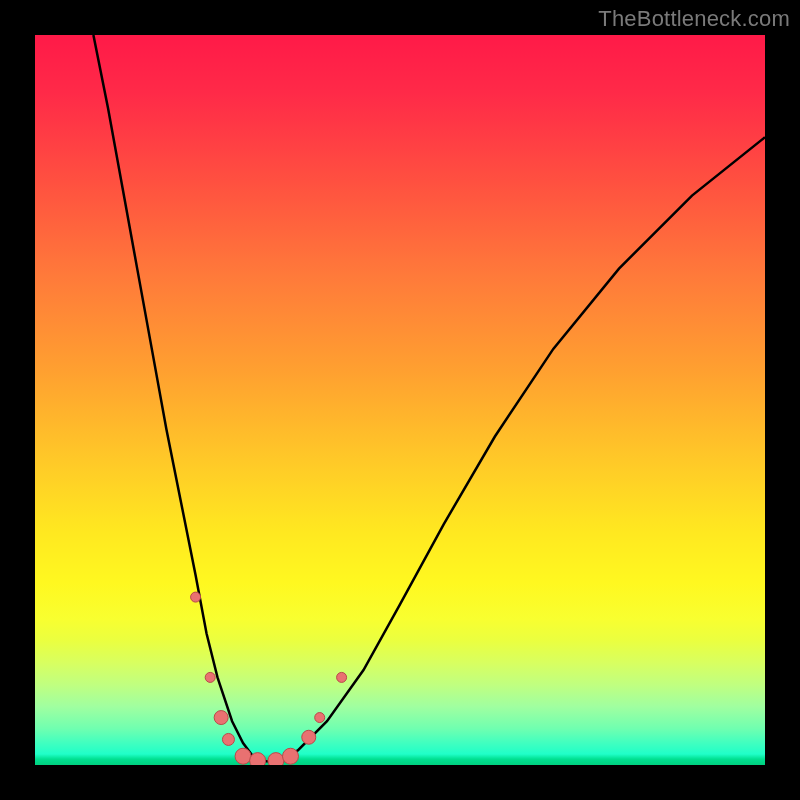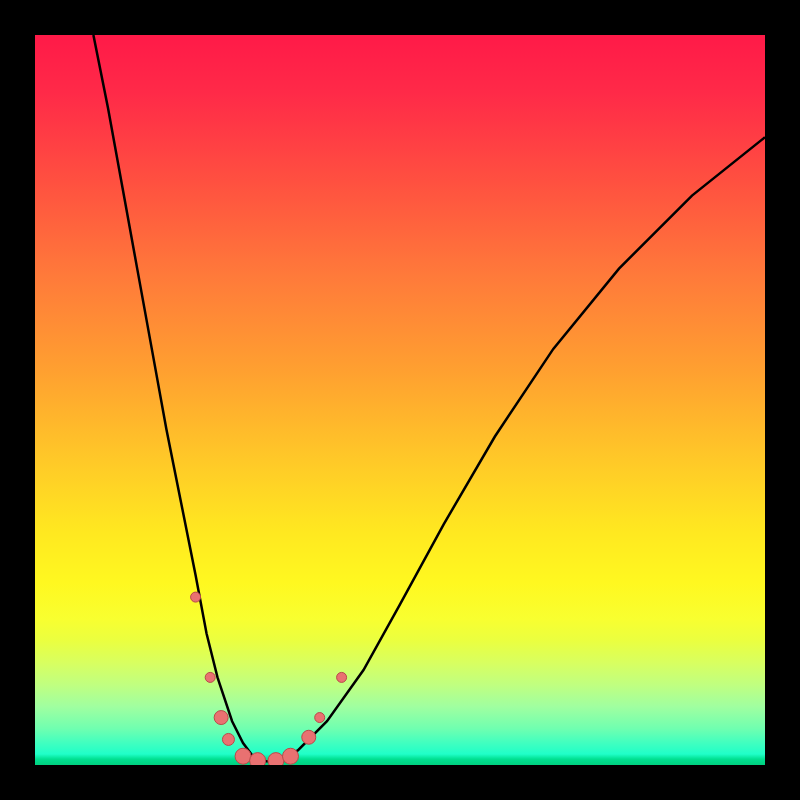--- a/index.html
+++ b/index.html
@@ -69,20 +69,21 @@
     top: 0;
     left: 0;
     width: 100%;
     height: 100%;
   }
 </style>
 </head>
 <body>
 
 <div class="frame">
+  <div class="watermark">TheBottleneck.com</div>
   <div class="plot-area">
     <div class="gradient"></div>
     <svg class="curve" viewBox="0 0 730 730" preserveAspectRatio="none">
       <path id="curve-path" fill="none" stroke="#000000" stroke-width="2.5" d="M58.40 0.00 L73.00 73.00 L87.60 153.30 L102.20 233.60 L116.80 313.90 L131.40 394.20 L146.00 467.20 L160.60 540.20 L171.55 598.60 L182.50 642.40 L197.10 686.20 L208.05 708.10 L219.00 722.70 L229.95 726.35 L240.90 726.35 L262.80 715.40 L292.00 686.20 L328.50 635.10 L365.00 569.40 L408.80 489.10 L459.90 401.50 L518.30 313.90 L584.00 233.60 L657.00 160.60 L730.00 102.20"></path>
       <g id="markers">
           <circle cx="160.60" cy="562.10" r="5" fill="#e97171" stroke="#b84a4a" stroke-width="1"></circle>
           <circle cx="175.20" cy="642.40" r="5" fill="#e97171" stroke="#b84a4a" stroke-width="1"></circle>
           <circle cx="186.15" cy="682.55" r="7" fill="#e97171" stroke="#b84a4a" stroke-width="1"></circle>
           <circle cx="193.45" cy="704.45" r="6" fill="#e97171" stroke="#b84a4a" stroke-width="1"></circle>
           <circle cx="208.05" cy="721.24" r="8" fill="#e97171" stroke="#b84a4a" stroke-width="1"></circle>

